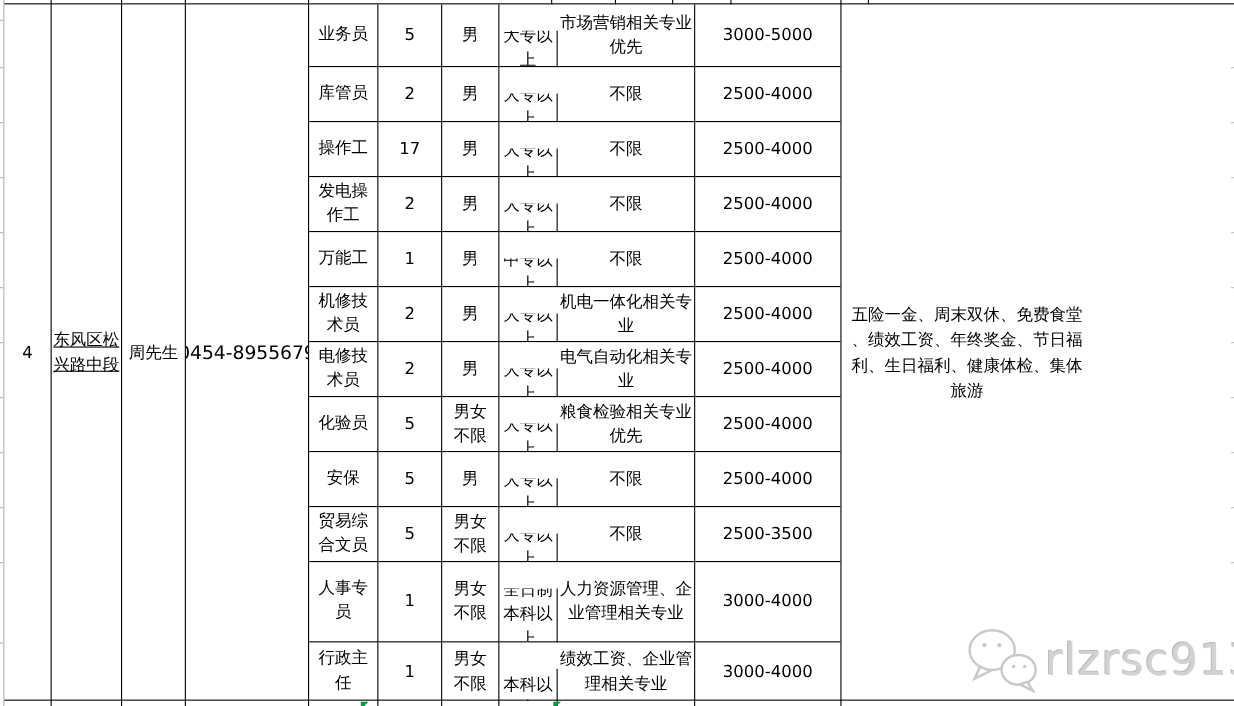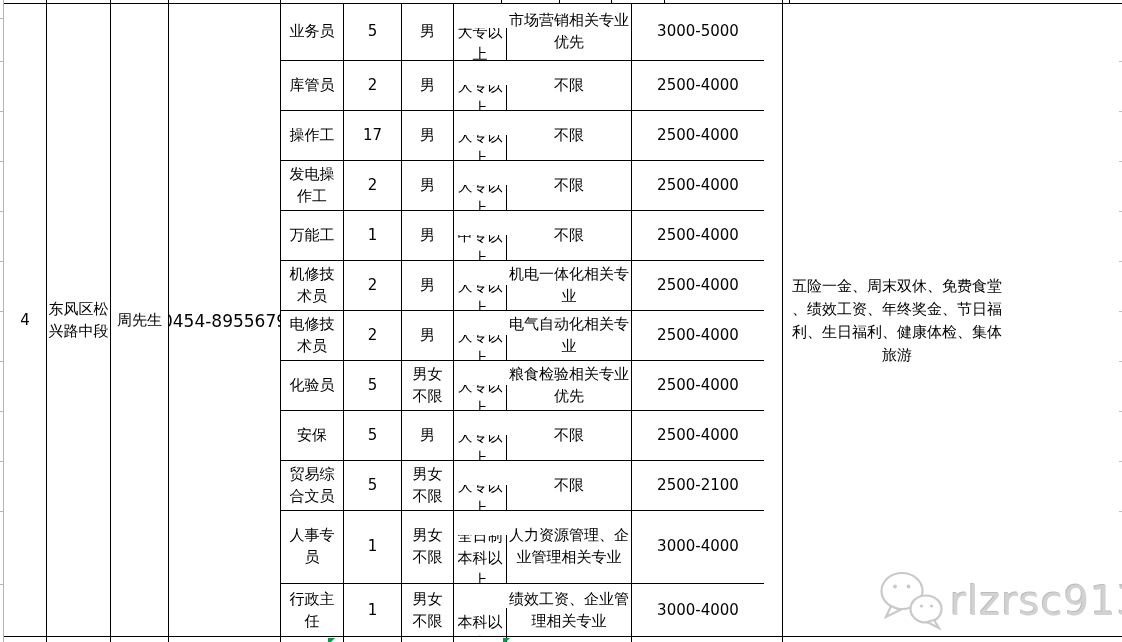--- a/index.html
+++ b/index.html
@@ -7,37 +7,37 @@
     position:relative;width:1122px;height:642px;background:#ffffff;overflow:hidden;
     font-family:"DejaVu Sans","Liberation Sans",sans-serif;font-size:15px;color:#000;
   }
   
   .trow{position:absolute;left:4px;top:0;width:1118px;height:642px;display:flex;}
   .cell{box-sizing:border-box;display:flex;align-items:center;justify-content:center;
         text-align:center;line-height:1.45;overflow:hidden;}
   .outer{border-right:1px solid #000;}
   .c-num{width:43px;}
   .c-company{width:158px;padding:0 3px;}
-  .c-address{width:64px;padding:16px 1px;}
+  .c-address{width:64px;padding:16px 1px;text-decoration:underline;}
   .c-contact{width:58px;}
   .c-phone{width:112px;font-size:17px;white-space:nowrap;}
   
   .jobs{width:483px;box-sizing:border-box;padding-top:4px;display:grid;
         grid-template-columns:63px 58px 52px 53px 125px 132px;
         grid-template-rows:57px 50px 50px 50px 50px 50px 50px 50px 50px 50px 73px 53px 5px;}
   .jr{display:contents;}
   .jobs .cell{border-right:1px solid #000;}
   .jr.b .cell{border-bottom:1px solid #000;}
   .jc-title{padding:0 6px;font-family:Liberation Serif, serif;}
   .jc-gender{padding:0 4px;}
   .jc-edu{padding:0 2px;margin-top:24px;}
   .jc-major{padding:0 2px;}
   .jc-salary{border-right:none !important;}
   .c-benefits{width:229px;border-left:1px solid #000;padding:0 9px;line-height:1.55;
-              line-break:anywhere;word-break:break-all;margin-left:18px;}
+              line-break:anywhere;word-break:break-all;}
   
   .hline{position:absolute;left:4px;width:1118px;height:1px;background:#000;}
   .vstub{position:absolute;top:0;width:1px;height:4px;background:#000;}
   .gridline-v{position:absolute;left:3px;top:0;width:1px;height:642px;background:#b5b5b5;}
   .tick{position:absolute;left:0;width:3px;height:1px;background:#b5b5b5;}
   .rtick{position:absolute;left:1119px;width:3px;height:1px;background:#c2c2c2;}
   
   .flag{position:absolute;top:638px;width:0;height:0;
         border-top:7px solid #009a44;border-right:7px solid transparent;}
   
@@ -142,21 +142,21 @@
         <div class="cell jc-edu">大专以上</div>
         <div class="cell jc-major">不限</div>
         <div class="cell jc-salary">2500-4000</div>
       </div>
       <div class="jr b">
         <div class="cell jc-title">贸易综合文员</div>
         <div class="cell">5</div>
         <div class="cell jc-gender">男女不限</div>
         <div class="cell jc-edu">大专以上</div>
         <div class="cell jc-major">不限</div>
-        <div class="cell jc-salary">2500-2100</div>
+        <div class="cell jc-salary">2500-3500</div>
       </div>
       <div class="jr b">
         <div class="cell jc-title">人事专员</div>
         <div class="cell">1</div>
         <div class="cell jc-gender">男女不限</div>
         <div class="cell jc-edu">全日制本科以上</div>
         <div class="cell jc-major">人力资源管理、企业管理相关专业</div>
         <div class="cell jc-salary">3000-4000</div>
       </div>
       <div class="jr">

